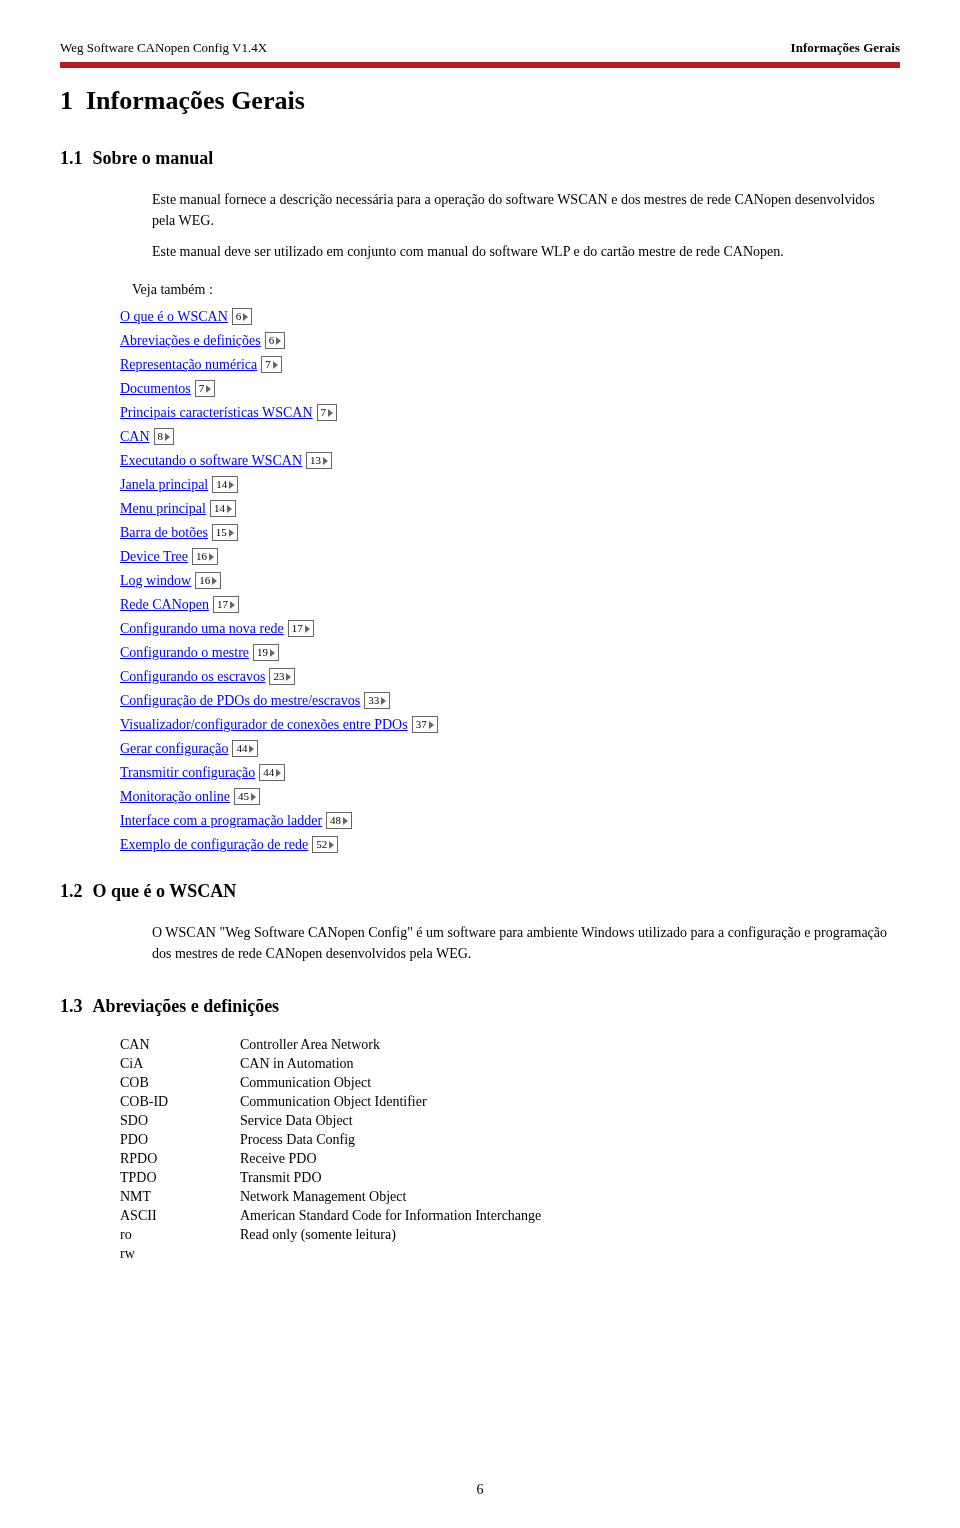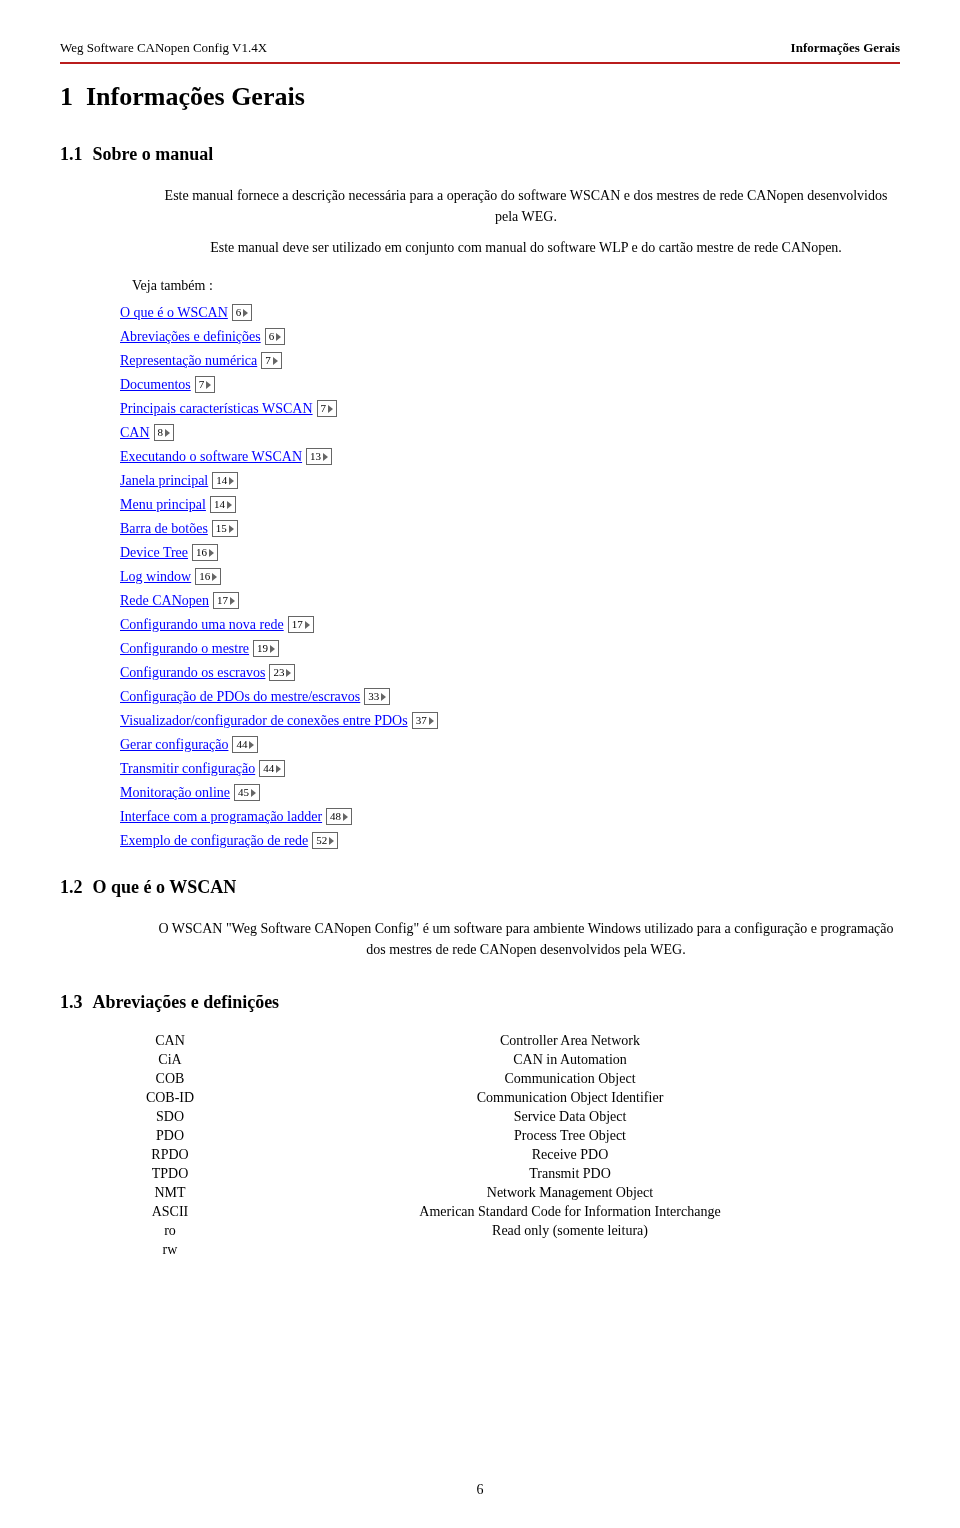--- a/index.html
+++ b/index.html
@@ -15,21 +15,21 @@
     .page-container {
       width: 960px;
       min-height: 1528px;
       padding: 40px 60px 60px 60px;
       position: relative;
     }
     .header-bar {
       display: flex;
       justify-content: space-between;
       align-items: flex-start;
-      border-bottom: 2px solid #b91c1c;
+      border-bottom: 6px solid #b91c1c;
       padding-bottom: 6px;
       margin-bottom: 18px;
     }
     .header-left {
       font-size: 13px;
       font-weight: normal;
     }
     .header-right {
       font-size: 13px;
       font-weight: bold;
@@ -126,21 +126,20 @@
       position: absolute;
       bottom: 30px;
       left: 0;
       right: 0;
       display: flex;
       justify-content: center;
       font-size: 14px;
     }
     .section-block {
       margin-bottom: 20px;
-      text-align: center;
     }
     .section-intro {
       margin-left: 92px;
       line-height: 1.5;
     }
   </style>
 </head>
 <body>
 
 <div class="page-container">
@@ -285,21 +284,21 @@
         <div class="abbr-def">Controller Area Network</div>
         <div class="abbr-term">CiA</div>
         <div class="abbr-def">CAN in Automation</div>
         <div class="abbr-term">COB</div>
         <div class="abbr-def">Communication Object</div>
         <div class="abbr-term">COB-ID</div>
         <div class="abbr-def">Communication Object Identifier</div>
         <div class="abbr-term">SDO</div>
         <div class="abbr-def">Service Data Object</div>
         <div class="abbr-term">PDO</div>
-        <div class="abbr-def">Process Tree Object</div>
+        <div class="abbr-def">Process Data Config</div>
         <div class="abbr-term">RPDO</div>
         <div class="abbr-def">Receive PDO</div>
         <div class="abbr-term">TPDO</div>
         <div class="abbr-def">Transmit PDO</div>
         <div class="abbr-term">NMT</div>
         <div class="abbr-def">Network Management Object</div>
         <div class="abbr-term">ASCII</div>
         <div class="abbr-def">American Standard Code for Information Interchange</div>
         <div class="abbr-term">ro</div>
         <div class="abbr-def">Read only (somente leitura)</div>

